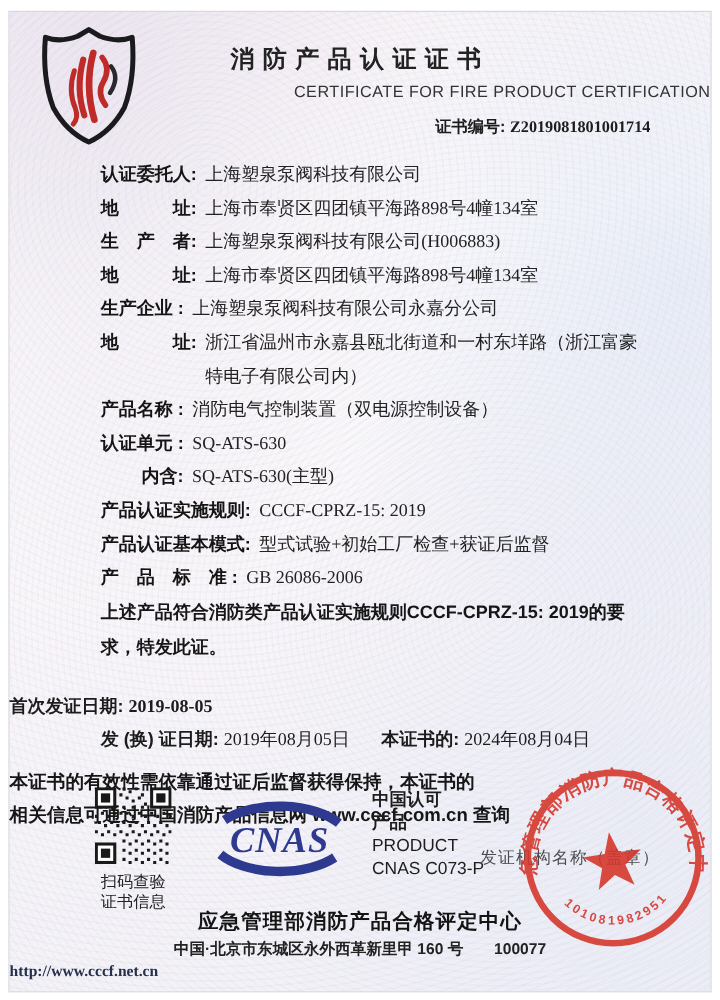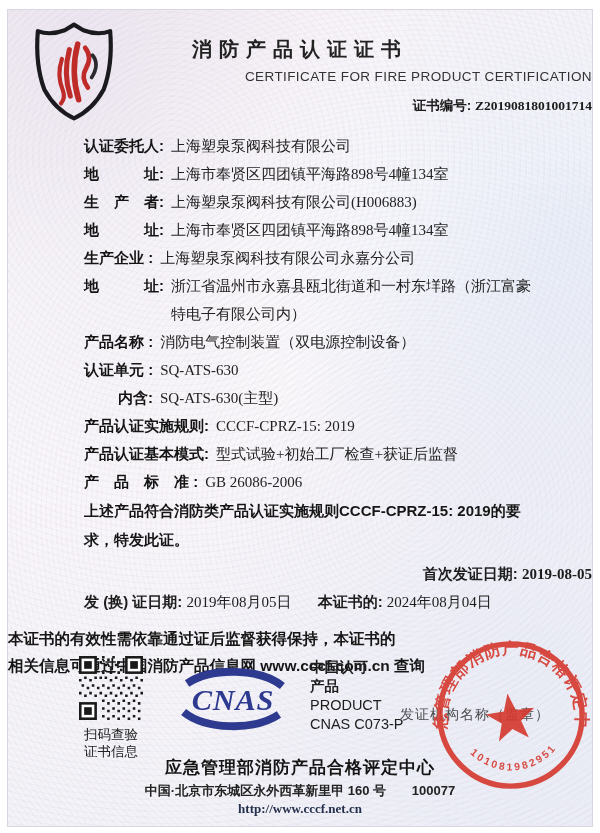--- a/index.html
+++ b/index.html
@@ -14,52 +14,52 @@
       repeating-radial-gradient(circle at 28% 18%, rgba(150,140,190,.055) 0 1.5px, transparent 1.5px 6px),
       repeating-radial-gradient(circle at 70% 62%, rgba(205,130,150,.05) 0 1.5px, transparent 1.5px 5px),
       linear-gradient(168deg,#f7f3f7 0%,#fdfcfd 28%,#f7f5f9 58%,#f0f1f7 100%);
   }
   
   .header{position:relative;height:112px;}
   .logo{position:absolute;left:18px;top:10px;width:96px;height:102px;}
   .title{padding-top:26px;text-align:center;font-size:20px;font-weight:700;
          letter-spacing:7px;color:#222;font-family:"Liberation Serif","DejaVu Serif",serif;}
   .subtitle{margin-top:6px;text-align:right;font-size:13.5px;letter-spacing:.4px;color:#333;}
-  .certno{margin-top:13px;text-align:right;font-size:13.5px;}
+  .certno{margin-top:13px;text-align:right;padding-right:50px;font-size:13.5px;}
   .certno .lbl{font-weight:700;}
   .certno .val{font-family:"Liberation Serif","DejaVu Serif",serif;font-weight:700;}
   
   .fields{margin:10px 52px 0 76px;}
   .row{display:flex;line-height:28px;font-size:15px;align-items:flex-start;}
   .row .lab{font-weight:700;white-space:pre;flex:none;margin-right:7px;color:#141414;}
   .row .val{font-family:"Liberation Serif","DejaVu Serif",serif;color:#222;}
   .row.indent{margin-left:34px;}
   .statement{margin:1px 50px 0 76px;font-size:15px;font-weight:700;line-height:28.5px;color:#161616;}
   
-  .first-issue{margin-top:11px;text-align:right;font-size:15px;}
+  .first-issue{margin-top:25px;text-align:left;font-size:15px;}
   .issue-row{margin:9px 0 0 76px;font-size:15px;}
   .b{font-weight:700;}
   .v{font-family:"Liberation Serif","DejaVu Serif",serif;}
   .gap{display:inline-block;width:22px;}
   
   .notice{margin-top:13px;font-size:15.5px;font-weight:700;line-height:27px;color:#161616;}
   
   .footer{position:absolute;left:0;right:0;bottom:0;height:186px;}
   .qrblock{position:absolute;left:66px;top:16px;width:74px;text-align:center;}
   .qrblock svg{width:64px;height:64px;display:block;margin:0 auto;}
   .qrcap{margin-top:6px;font-size:13.5px;line-height:17px;color:#222;}
   .cnas{position:absolute;left:160px;top:22px;width:130px;height:74px;}
   .accred{position:absolute;left:302px;top:18px;font-size:14.5px;line-height:19px;color:#1d1d1d;}
   .seal-note{position:absolute;left:392px;top:66px;width:178px;font-size:14px;letter-spacing:1px;
              color:#4c4c50;font-family:"Liberation Serif","DejaVu Serif",serif;}
   .seal{position:absolute;left:424px;top:-4px;width:158px;height:158px;}
   .org{position:absolute;left:0;right:0;top:116px;text-align:center;font-size:17px;font-weight:700;
        letter-spacing:1px;color:#141414;}
   .addr{position:absolute;left:0;right:0;top:142px;text-align:center;font-size:13px;font-weight:700;color:#222;}
-  .site{position:absolute;left:0;right:0;top:161px;text-align:center;font-size:13px;color:#25304d;
+  .site{position:absolute;left:0;right:0;top:161px;font-size:13px;color:#25304d;
         font-family:"Liberation Serif","DejaVu Serif",serif;font-weight:700;}
 </style>
 </head>
 <body>
 
 <div class="scan">
   <div class="page">
 
     <div class="header">
       <svg class="logo" viewBox="0 0 100 110">

